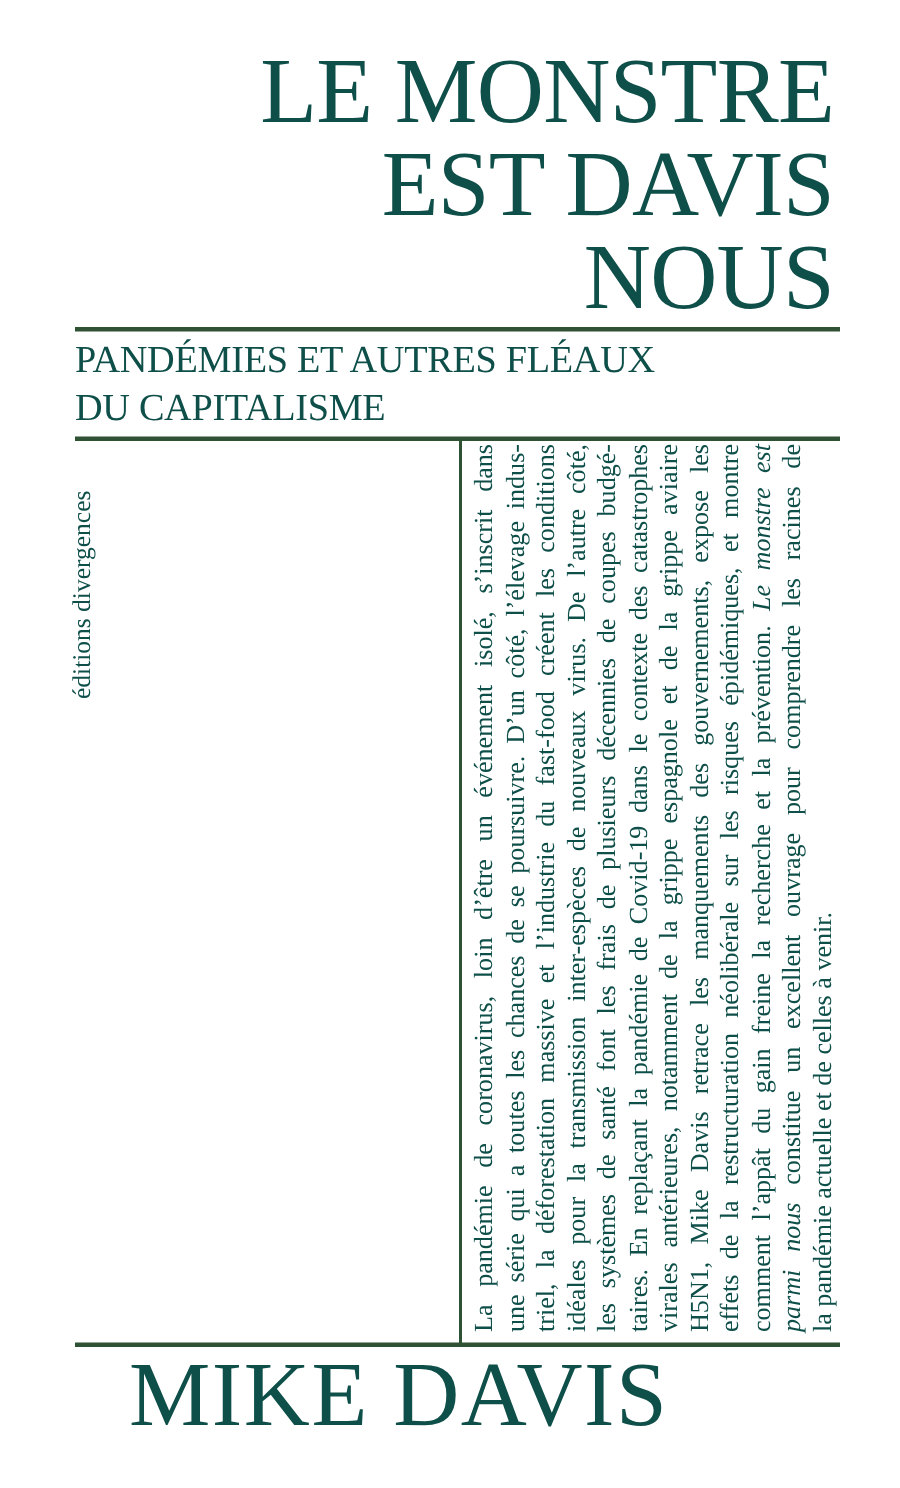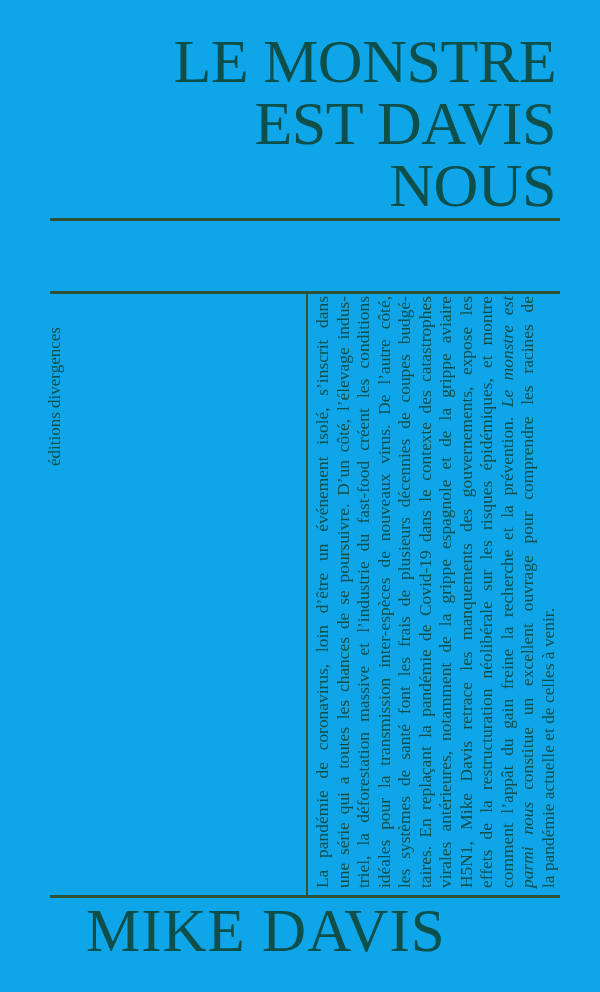--- a/index.html
+++ b/index.html
@@ -2,21 +2,21 @@
 <html><head>
 <meta charset="utf-8">
 <style>
   html, body { margin: 0; padding: 0; }
   body {
     width: 600px; height: 992px; overflow: hidden;
     background: #FDB515;
     position: relative;
     font-family: "Liberation Serif", "DejaVu Serif", serif;
   }
-  .cover { position: absolute; left: 0; top: 0; width: 600px; height: 992px; background: #0ea5e9; }
+  .cover { position: absolute; left: 0; top: 0; width: 600px; height: 992px; background: #ffffff; }
   .title-line {
     position: absolute; right: 44px;
     font-family: "Liberation Serif", serif;
     font-size: 62px; line-height: 62px; letter-spacing: -0.5px;
     color: #0F4F49; white-space: nowrap;
   }
   .rule {
     position: absolute; left: 50px; width: 510px; height: 3px; background: #2F5134;
   }
   .vrule {
@@ -60,20 +60,24 @@
 <body>
 
 <div class="cover">
 
   <div class="title-line" style="top:30px;">LE MONSTRE</div>
   <div class="title-line" style="top:92px;">EST DAVIS</div>
   <div class="title-line" style="top:154px;">NOUS</div>
 
   <div class="rule" style="top:218px;"></div>
 
+  <div class="subtitle">
+    <span>PANDÉMIES ET AUTRES FLÉAUX</span>
+    <span>DU CAPITALISME</span>
+  </div>
 
   <div class="rule" style="top:291px;"></div>
   <div class="vrule"></div>
 
   <div class="publisher">éditions divergences</div>
 
   <div class="body-text">
     <span class="ln"><span>La pandémie de coronavirus, loin d’être un événement isolé, s’inscrit dans</span></span>
     <span class="ln"><span>une série qui a toutes les chances de se poursuivre. D’un côté, l’élevage indus-</span></span>
     <span class="ln"><span>triel, la déforestation massive et l’industrie du fast-food créent les conditions</span></span>

